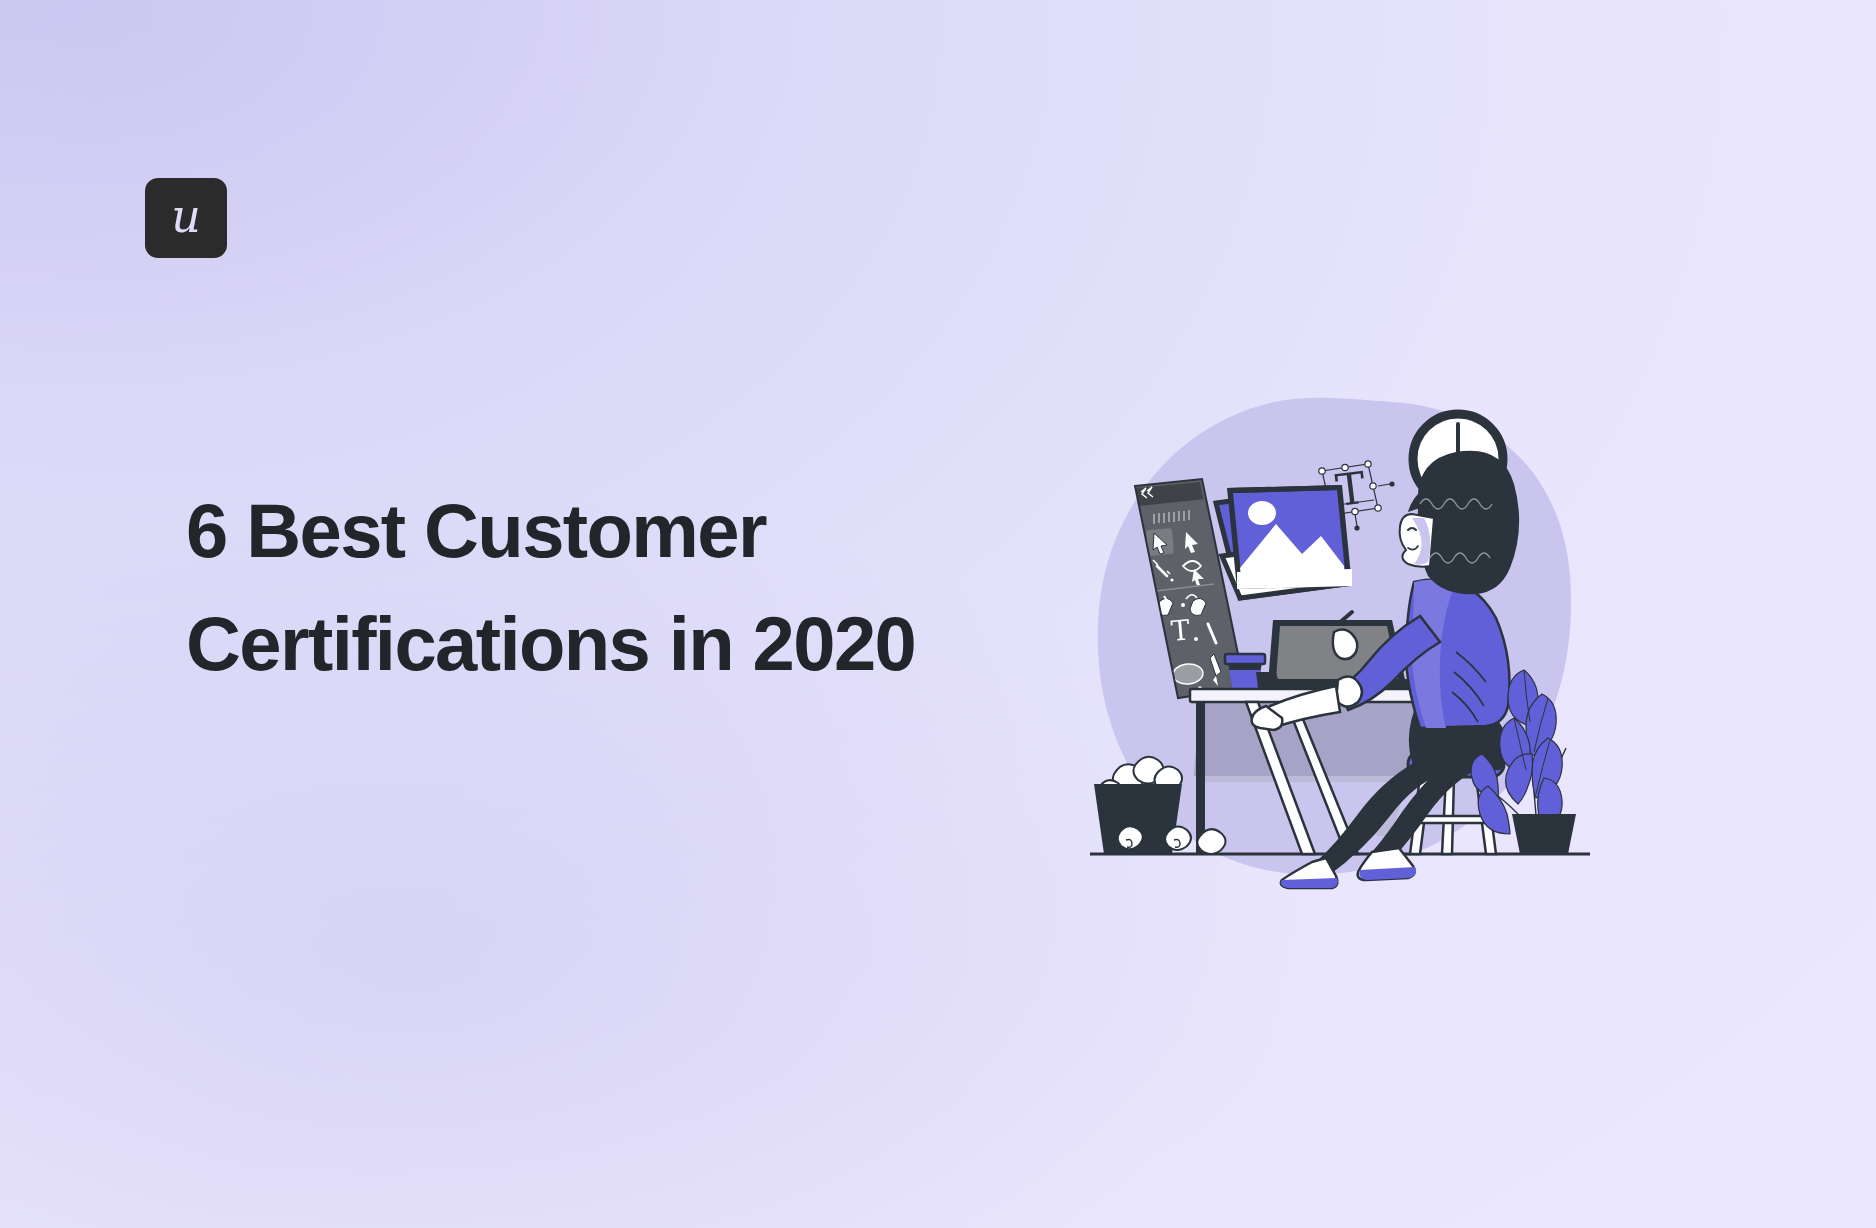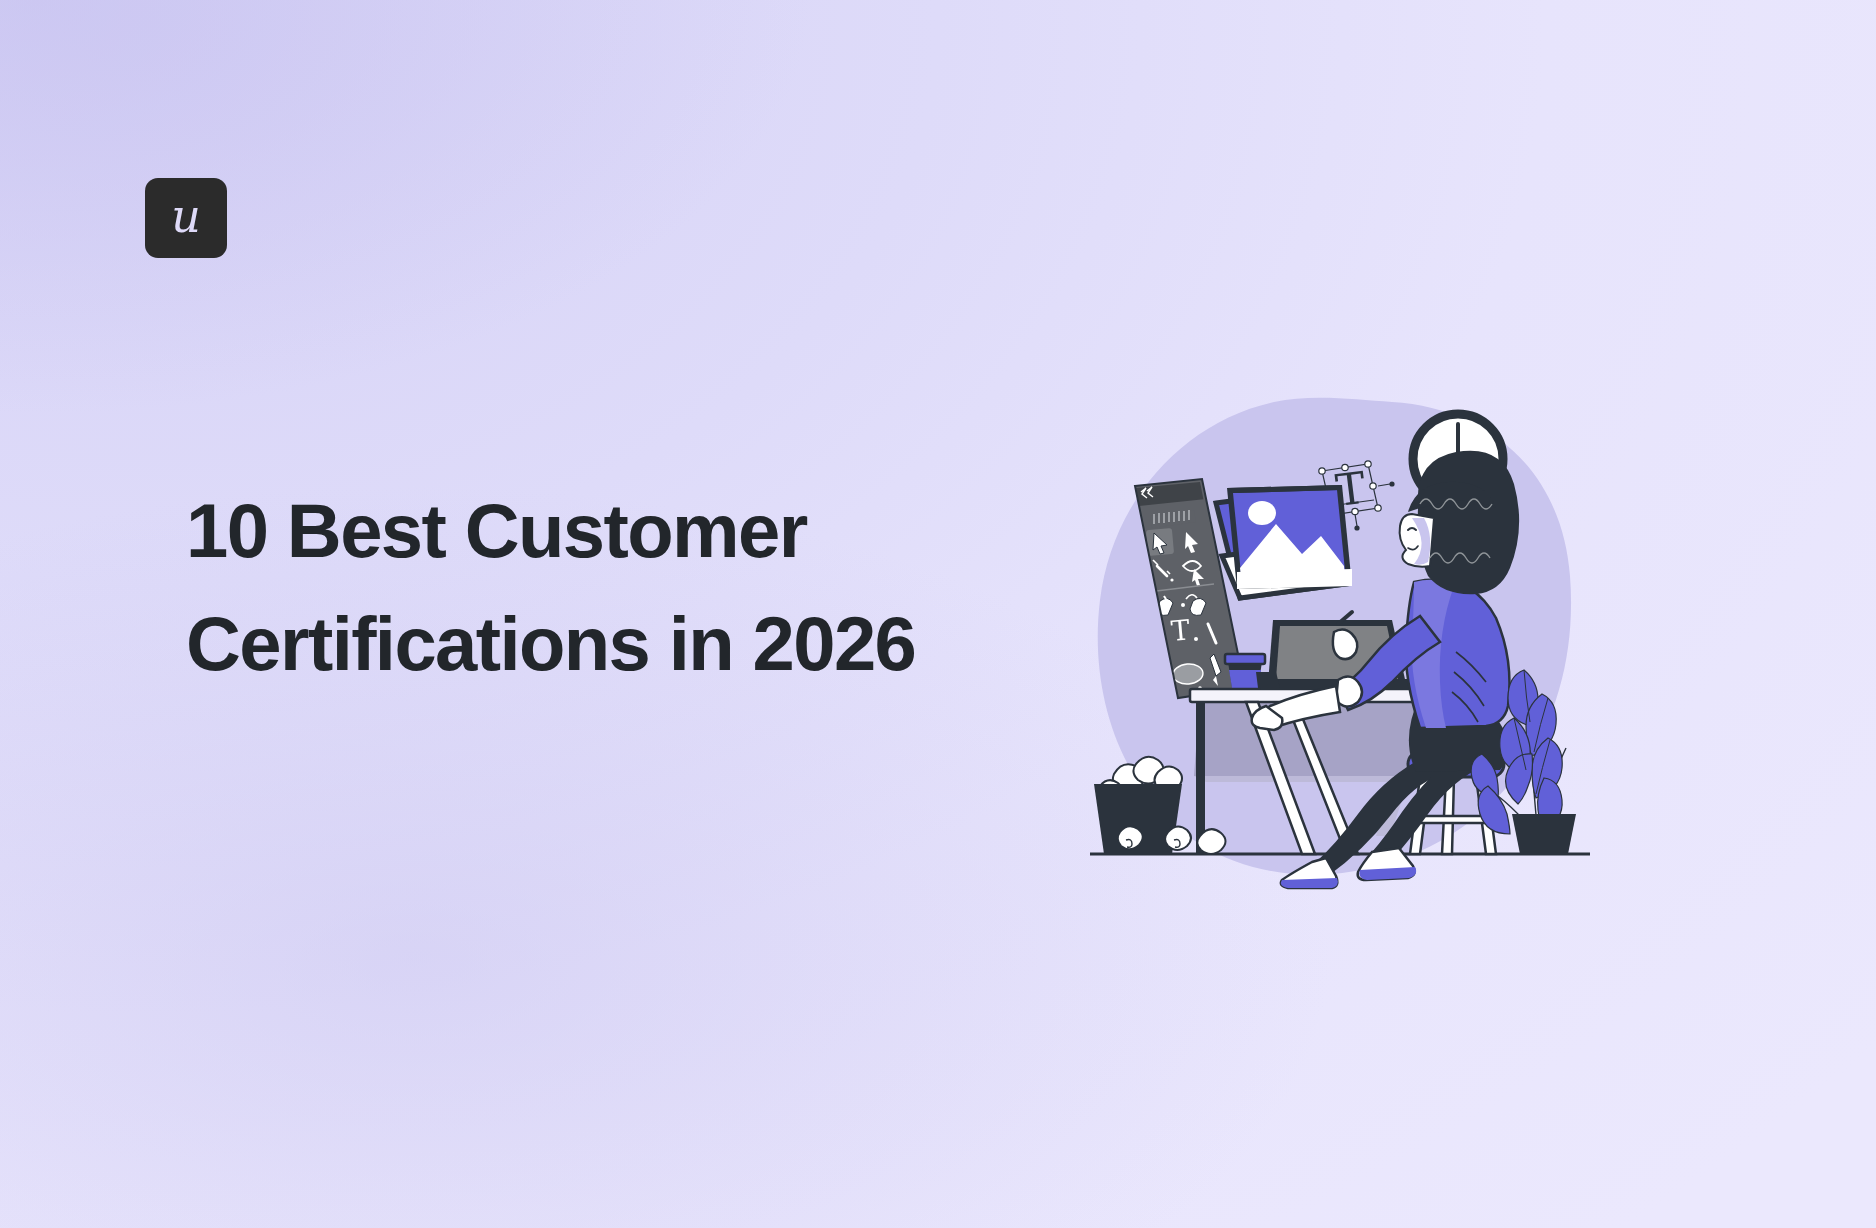--- a/index.html
+++ b/index.html
@@ -83,22 +83,22 @@
 
   <svg style="position:absolute;left:1070px;top:380px;width:540px;height:540px;" viewBox="0 0 540 540">
     <path d="M322 22 C420 28 492 92 500 196 C508 300 470 392 394 446 C316 502 206 512 130 464 C54 416 18 318 30 220 C42 122 112 42 204 22 C240 14 284 19 322 22 Z" fill="#c9c5ee"></path>
   </svg>
 
   <div class="logo">
     <span class="logo-mark">u</span>
   </div>
 
   <h1 class="headline">
-    <span class="headline-line">10 Best Customer</span>
-    <span class="headline-line">Certifications in 2026</span>
+    <span class="headline-line">6 Best Customer</span>
+    <span class="headline-line">Certifications in 2020</span>
   </h1>
 
   <div class="illustration">
     <svg viewBox="0 0 500 500" xmlns="http://www.w3.org/2000/svg">
 
       <defs>
         <clipPath id="panelClip">
           <path d="M46 92 L110 86 L150 290 L86 300 Z"></path>
         </clipPath>
       </defs>

